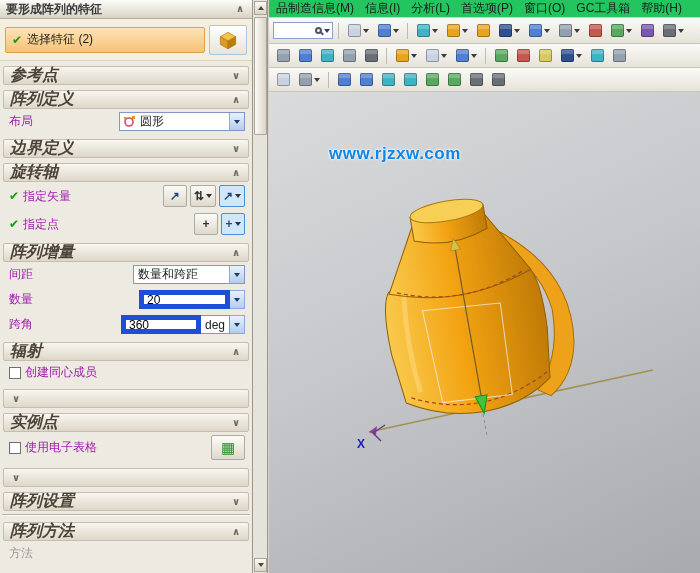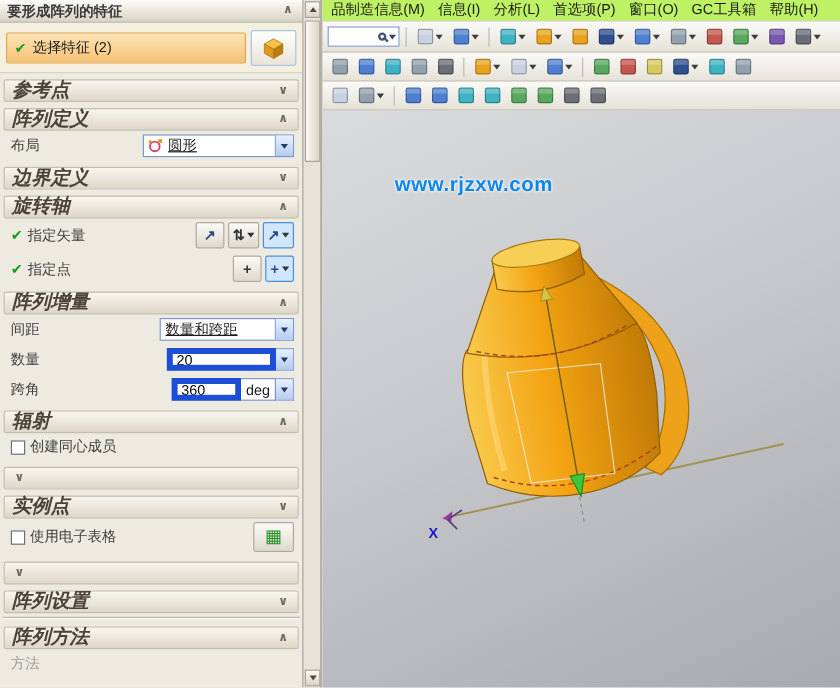--- a/index.html
+++ b/index.html
@@ -27,27 +27,27 @@
               background:linear-gradient(#ffffff,#e8e4d8); display:flex; align-items:center; justify-content:center; cursor:pointer; }
 
   .sep { height:2px; margin:3px 2px 1px; border-top:1px solid #b9b4a7; border-bottom:1px solid #fbfaf5; flex:0 0 2px; }
 
   .grp { flex:0 0 19px; height:19px; margin:5px 3px 0; display:flex; align-items:center;
          padding:0 6px; background:linear-gradient(#f8f6ef,#ddd7c8); border:1px solid #c3beaf;
          border-radius:2px; font-weight:bold; color:#4b4337; cursor:pointer; }
   .grp .gt { flex:1; font-size:16px;font-style:italic; }
 
   .row { flex:0 0 24px; display:flex; align-items:center; gap:4px; padding:3px 7px 3px 9px; }
-  .row .lbl { color:#404040; }
+  .row .lbl { color:#a21caf; }
   .row .lbl.gray { color:#9b9b9b; }
   .ml { margin-left:auto; }
 
   .combo { display:flex; align-items:center; height:19px; background:#fff;
            border:1px solid #8096c8; }
-  .combo .ctext { flex:1; padding:0 4px; white-space:nowrap; overflow:hidden;text-decoration:underline; }
+  .combo .ctext { flex:1; padding:0 4px; white-space:nowrap; overflow:hidden; }
   .cbtn { width:15px; height:100%; flex:0 0 15px; display:flex; align-items:center; justify-content:center;
           background:linear-gradient(#e9f1fd,#b5cbee); border-left:1px solid #8fa8dc; cursor:pointer; }
   .cbtn::after { content:""; border-left:3px solid transparent; border-right:3px solid transparent;
                  border-top:4px solid #1d3b6e; }
   .w126 { width:126px; } .w112 { width:112px; } .w100 { width:100px; }
 
   .tfield { height:19px; border:5px solid #1d4ed8; background:#fff; font:12px "Liberation Sans","DejaVu Sans",sans-serif;
             padding:0 3px; }
   .spin { display:flex; height:19px; }
   .spinbtn { width:15px; display:flex; align-items:center; justify-content:center;
@@ -75,21 +75,21 @@
             border:1px solid #aaa598; display:flex; align-items:center; justify-content:center; cursor:pointer; }
   .sarrow.up { top:1px; } .sarrow.down { bottom:1px; }
   .sarrow.up::after { content:""; border-left:3px solid transparent; border-right:3px solid transparent; border-bottom:4px solid #4c483d; }
   .sarrow.down::after { content:""; border-left:3px solid transparent; border-right:3px solid transparent; border-top:4px solid #4c483d; }
   .sthumb { position:absolute; left:1px; top:17px; width:13px; height:118px;
             background:linear-gradient(90deg,#fbfaf6,#d9d4c6); border:1px solid #aaa598; border-radius:1px; cursor:pointer; }
 
   
   .right { position:absolute; left:269px; top:0; width:431px; height:573px; }
   .menubar { height:18px; display:flex; align-items:center; gap:9px; padding:0 6px;
-             background:#bef264; border-bottom:1px solid #d4d1c8; white-space:nowrap; overflow:hidden; }
+             background:#22c55e; border-bottom:1px solid #d4d1c8; white-space:nowrap; overflow:hidden; }
   .mitem { cursor:pointer; padding:0 1px; font-size:12px; }
 
   .tbar { display:flex; align-items:center; gap:2px; padding:0 4px;
           background:linear-gradient(#fbfaf7,#e5e2d8); border-bottom:1px solid #c9c6bc; }
   .tbar.r1 { height:26px; } .tbar.r2 { height:24px; } .tbar.r3 { height:24px; }
   .tsep { width:1px; height:16px; background:#bfbbb0; margin:0 3px; flex:0 0 1px; }
 
   .finder { width:60px; height:17px; background:#fff; border:1px solid #8aa0c8;
             display:flex; align-items:center; justify-content:flex-end; padding:0 2px; gap:2px; }
   .mag { width:7px; height:7px; border:2px solid #45566e; border-radius:50%; position:relative; }
@@ -223,21 +223,21 @@
       <span class="lbl">数量</span>
       <div class="spin ml">
         <input class="tfield" style="width: 91px;" value="20">
         <span class="spinbtn"></span>
       </div>
     </div>
 
     <div class="row">
       <span class="lbl">跨角</span>
       <div class="spin ml">
-        <input class="tfield" style="width: 58px;" value="360">
+        <input class="tfield" style="width: 80px;" value="360">
         <span class="unitbox">
           <span>deg</span>
         </span>
         <span class="spinbtn"></span>
       </div>
     </div>
 
     <div class="grp">
       <span class="gt">辐射</span>
       <span class="chev">∧</span>

